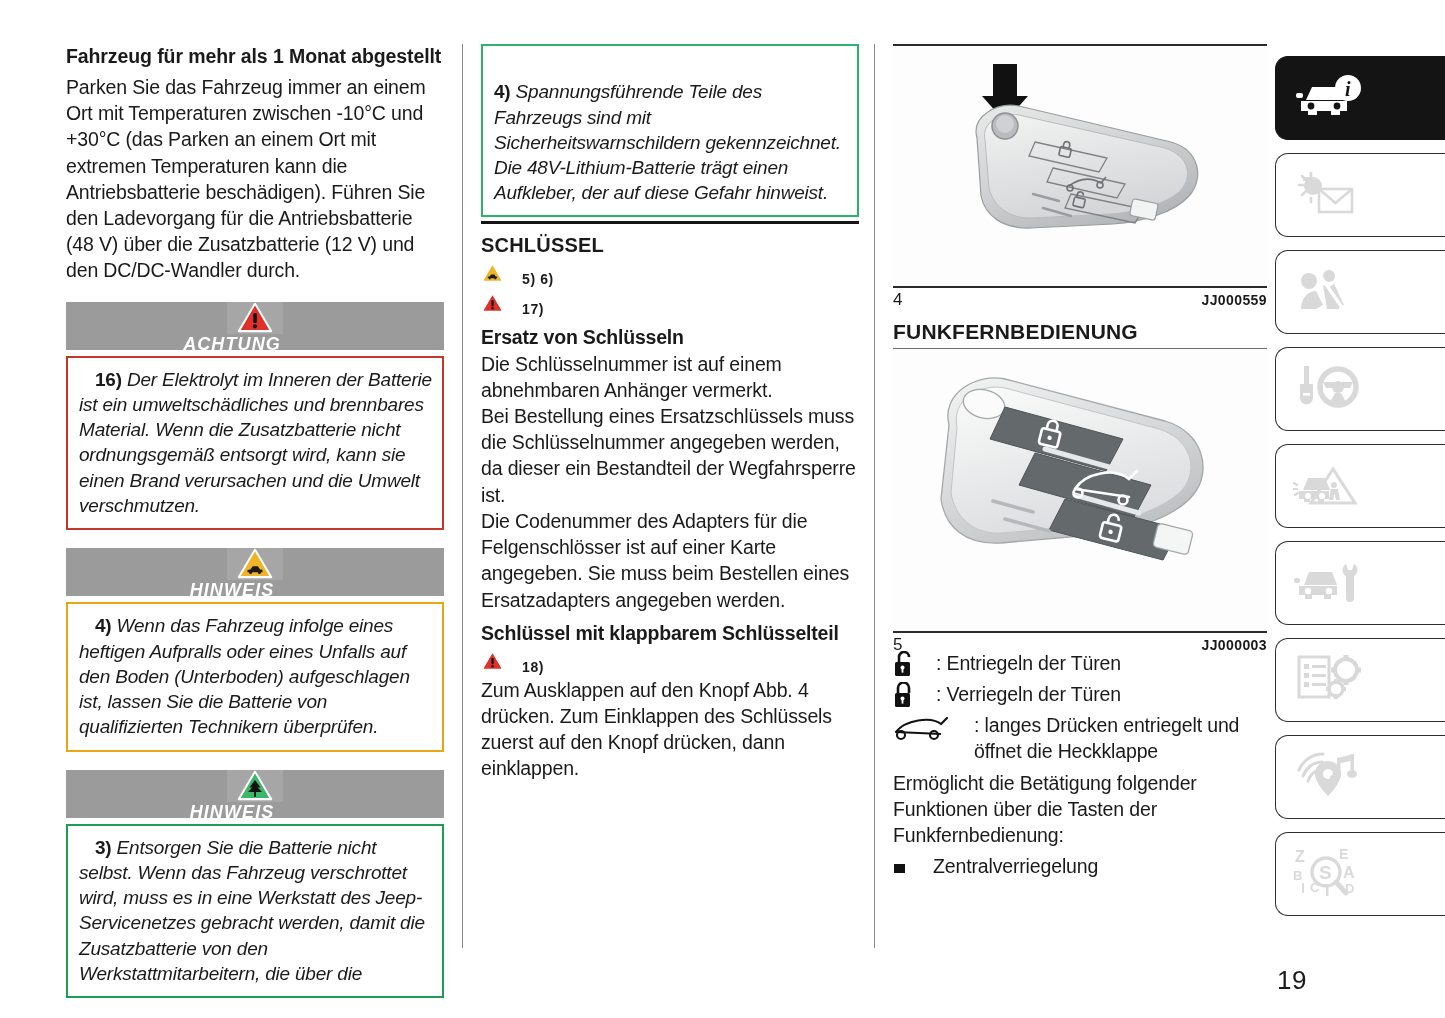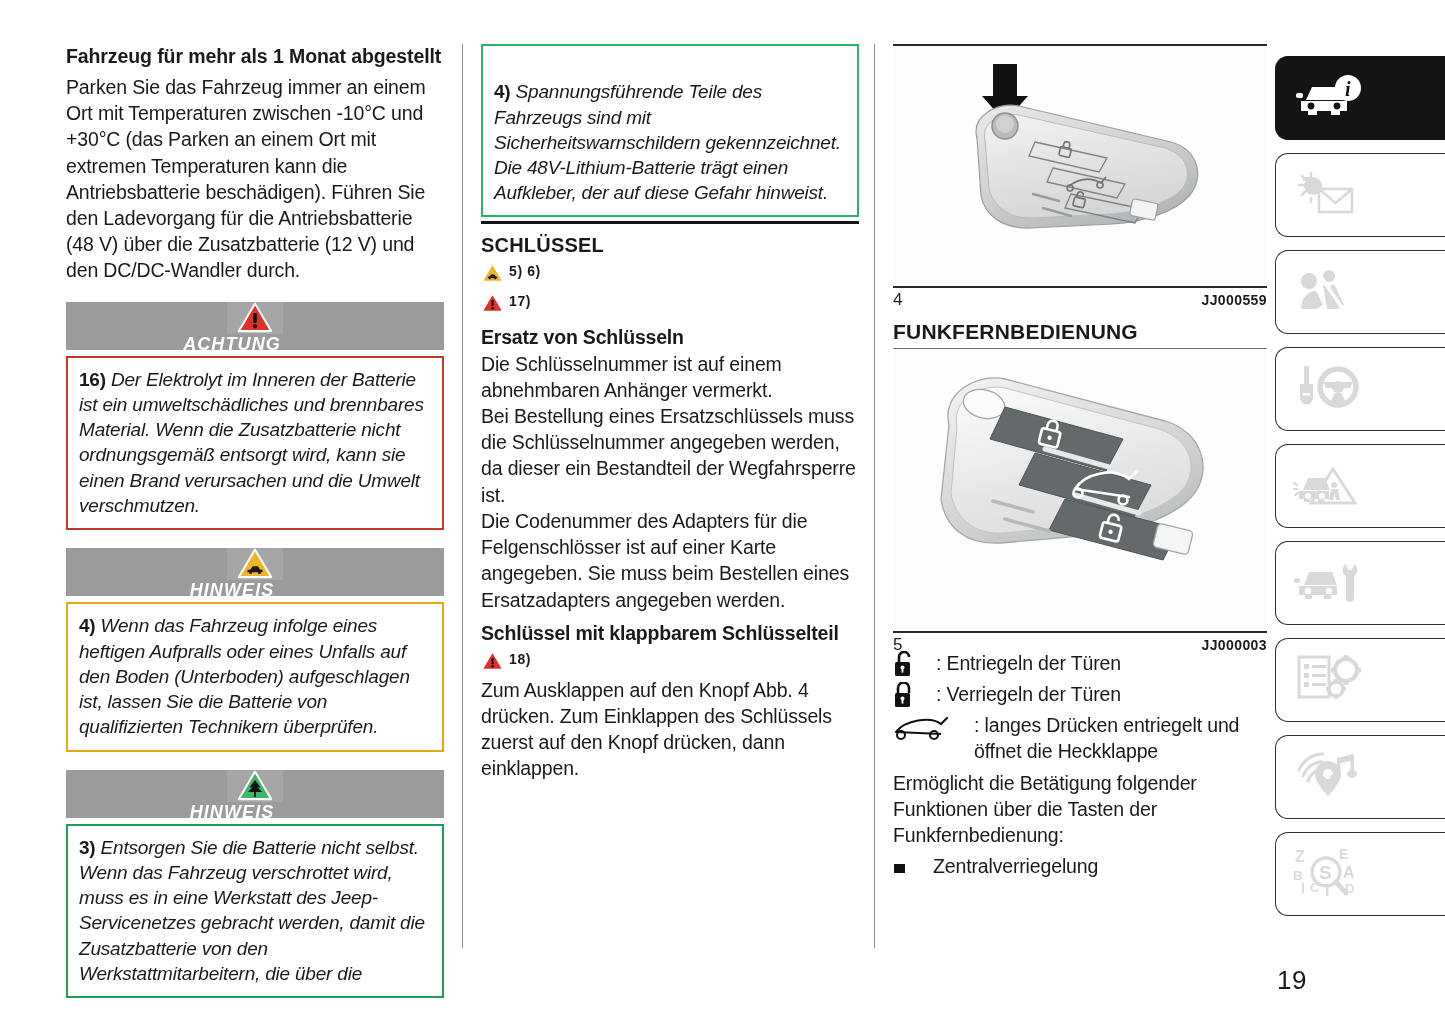--- a/index.html
+++ b/index.html
@@ -56,30 +56,30 @@
     flex:1; text-align:center; color:#ffffff; font-weight:bold;
     font-style:italic; font-size:18px; letter-spacing:1.1px; padding-right:46px;
   }
   .warn-body {
     border:2px solid #c0392b; padding:9px 10px 10px 11px;
     font-style:italic; font-size:19px; line-height:1.33; letter-spacing:-0.2px;
     margin-top:6px;
   }
   .warn-body.yellow { border-color:#e8a713; }
   .warn-body.green  { border-color:#1f9d55; }
-  .warn-body b { font-style:normal; font-weight:bold; }
+  .warn-body b { font-style:normal; font-weight:bold;margin-left:16px; }
 
   .green-note {
     border:2px solid #2ab36b; padding:8px 10px 9px 11px;
     font-style:italic; font-size:19px; line-height:1.33; letter-spacing:-0.2px;
   }
   .green-note b { font-style:normal; font-weight:bold; }
 
   
-  .ref-row { display:flex; align-items:flex-start; gap:5px; margin:6px 0 2px 0; height:24px; }
+  .ref-row { display:flex; align-items:flex-end; gap:18px; margin:6px 0 2px 0; height:24px; }
   .ref-row .refnums { font-size:14px; font-weight:bold; letter-spacing:0.6px; }
 
   
   .fig-rule-top { border-top:2px solid #2a2a2a; }
   .fig-box { background:#fdfdfd; }
   .fig-cap {
     display:flex; justify-content:space-between; align-items:baseline;
     font-size:17px; padding-top:2px;
   }
   .fig-cap .code { font-size:14px; font-weight:bold; letter-spacing:0.4px; }

